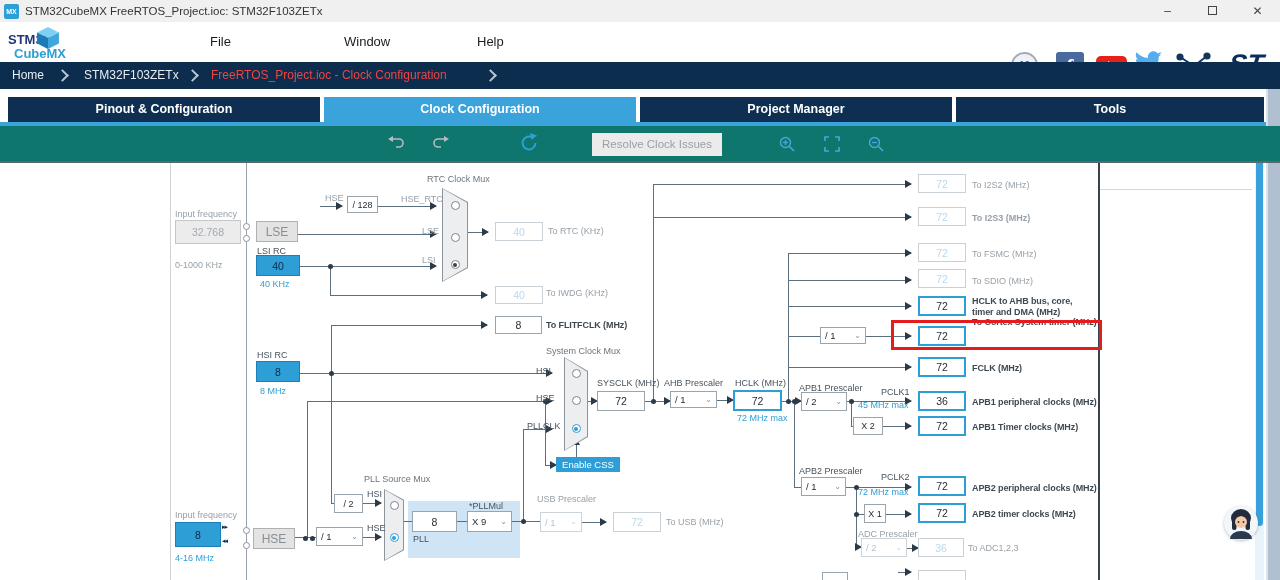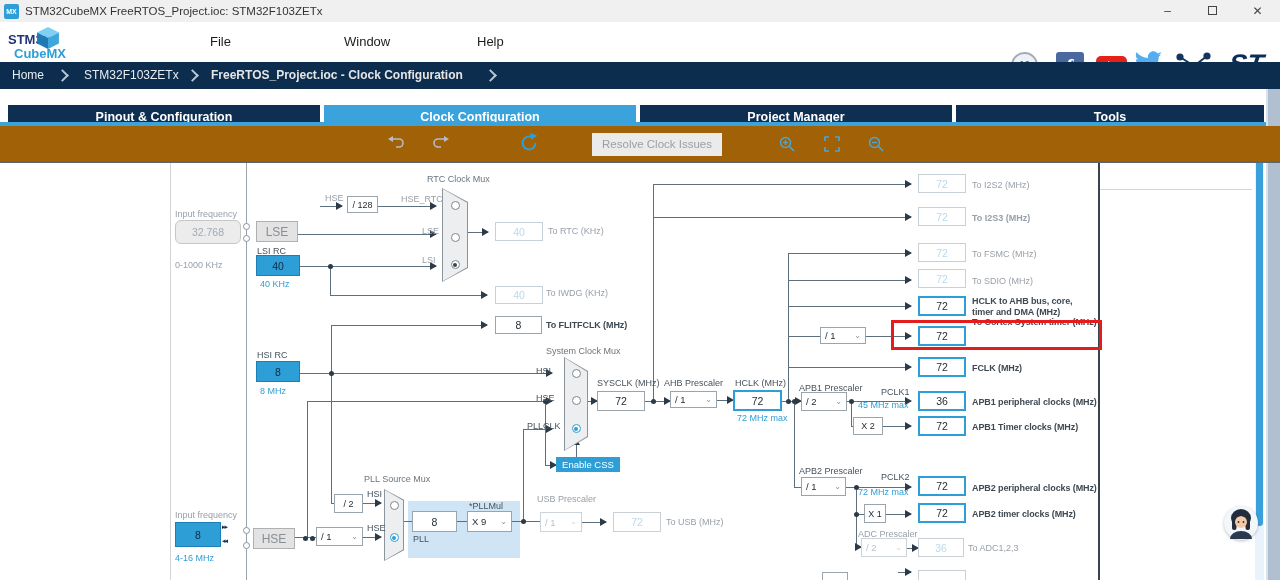--- a/index.html
+++ b/index.html
@@ -26,32 +26,32 @@
   #fb{left:1056px;top:30px;width:28px;height:28px;background:#4a6a9f;border-radius:3px;color:#fff;font-weight:bold;font-size:22px;text-align:center;line-height:30px;font-family:"Liberation Serif",serif}
   #yt{left:1096px;top:34px;width:31px;height:21px;background:#e62117;border-radius:5px}
   #yt .tri{position:absolute;left:12px;top:5px;width:0;height:0;border-left:9px solid #fff;border-top:5.5px solid transparent;border-bottom:5.5px solid transparent}
   #tw{left:1133px;top:29px}
   #net{left:1174px;top:30px}
   #stlogo{left:1221px;top:27px;width:50px;height:30px;color:#0b2d5c;font-size:27px;font-weight:bold;font-style:italic;transform:skewX(-8deg);text-align:center;line-height:30px}
 
   
   #breadcrumb{position:absolute;left:0;top:62px;width:1280px;height:27px;background:#0c2d4d;z-index:19}
   .bc-item{position:absolute;top:0;height:27px;line-height:27px;font-size:12px;color:#e8edf2;white-space:nowrap;cursor:pointer}
-  .bc-item.bold{font-weight:bold;color:#e5e5e5}
+  .bc-item.bold{font-weight:normal;color:#ef4444}
   .bc-chev{position:absolute;top:9px;width:9px;height:9px;border-top:2px solid #b9c6d2;border-right:2px solid #b9c6d2;transform:rotate(45deg)}
   #gen-code{position:absolute;left:1010px;top:2px;width:133px;height:23px;background:#4aa7d8;border:1px solid #77c1e6;color:#fff;font-size:11px;font-weight:bold;text-align:center;line-height:21px;letter-spacing:.4px;cursor:pointer}
 
   
   #tabsbar{position:absolute;left:0;top:97px;width:1280px;height:25px;z-index:19}
-  .tab{position:absolute;top:8px;height:25px;background:#0e2f52;color:#fff;font-size:12.5px;font-weight:bold;text-align:center;line-height:25px;cursor:pointer}
+  .tab{position:absolute;top:0;height:25px;background:#0e2f52;color:#fff;font-size:12.5px;font-weight:bold;text-align:center;line-height:25px;cursor:pointer}
   .tab.active{background:#3aa3dc}
   #tab-underline{position:absolute;left:0;top:122px;width:1266px;height:4px;background:#3aa3dc;z-index:19}
 
   
-  #toolbar{position:absolute;left:0;top:126px;width:1280px;height:35px;background:#a16207;z-index:19}
+  #toolbar{position:absolute;left:0;top:126px;width:1280px;height:35px;background:#0f766e;z-index:19}
   .tbicon{position:absolute;cursor:pointer}
   #resolve-btn{position:absolute;left:592px;top:7px;width:130px;height:23px;background:#ebebeb;color:#9aa0a6;font-size:11.5px;text-align:center;line-height:23px;cursor:default}
   #topsep{position:absolute;left:0;top:161px;width:1280px;height:2px;background:#5b6671;z-index:19}
 
   
   #diagram{position:absolute;left:0;top:0;width:1280px;height:580px;z-index:1}
   .lbl{position:absolute;font-size:9px;color:#98a0a8;white-space:nowrap;z-index:4}
   .lbl.dark{color:#46525c}
   .lbl.bold{color:#3e4952;font-weight:bold;letter-spacing:-.1px}
   .lbl.blue{color:#2e9ed6}
@@ -295,21 +295,21 @@
       <div class="dot" style="left: 651px; top: 399px;"></div>
       <div class="dot" style="left: 786px; top: 399px;"></div>
       <div class="dot" style="left: 792px; top: 399px;"></div>
       <div class="dot" style="left: 849px; top: 399px;"></div>
       <div class="dot" style="left: 854px; top: 485px;"></div>
       <div class="dot" style="left: 854px; top: 512px;"></div>
       <div class="pinc" style="left: 243px; top: 223px;"></div>
       <div class="pinc" style="left: 243px; top: 235px;"></div>
       <div class="pinc" style="left: 243px; top: 527px;"></div>
       <div class="pinc" style="left: 243px; top: 542px;"></div>
-      <div class="box input" style="left: 175px; top: 220px; width: 66px; height: 24px; border-radius: 6px;">32.768</div>
+      <div class="box input" style="left: 175px; top: 220px; width: 66px; height: 24px;">32.768</div>
       <div class="box grayed" style="left: 256px; top: 221px; width: 42px; height: 21px;">LSE</div>
       <div class="box fill" style="left: 256px; top: 255px; width: 44px; height: 21px;">40</div>
       <div class="box fill" style="left: 256px; top: 361px; width: 44px; height: 21px;">8</div>
       <div class="box fill" style="left: 175px; top: 522px; width: 46px; height: 25px;">8</div>
       <div class="box grayed" style="left: 253px; top: 528px; width: 42px; height: 21px;">HSE</div>
       <div class="box small" style="left: 347px; top: 196px; width: 31px; height: 17px;">/ 128</div>
       <div class="box readonly" style="left: 495px; top: 222px; width: 48px; height: 19px;">40</div>
       <div class="box readonly" style="left: 495px; top: 286px; width: 48px; height: 18px;">40</div>
       <div class="box" style="left: 495px; top: 316px; width: 47px; height: 18px;">8</div>
       <div class="box" style="left: 597px; top: 391px; width: 48px; height: 20px;">72</div>

